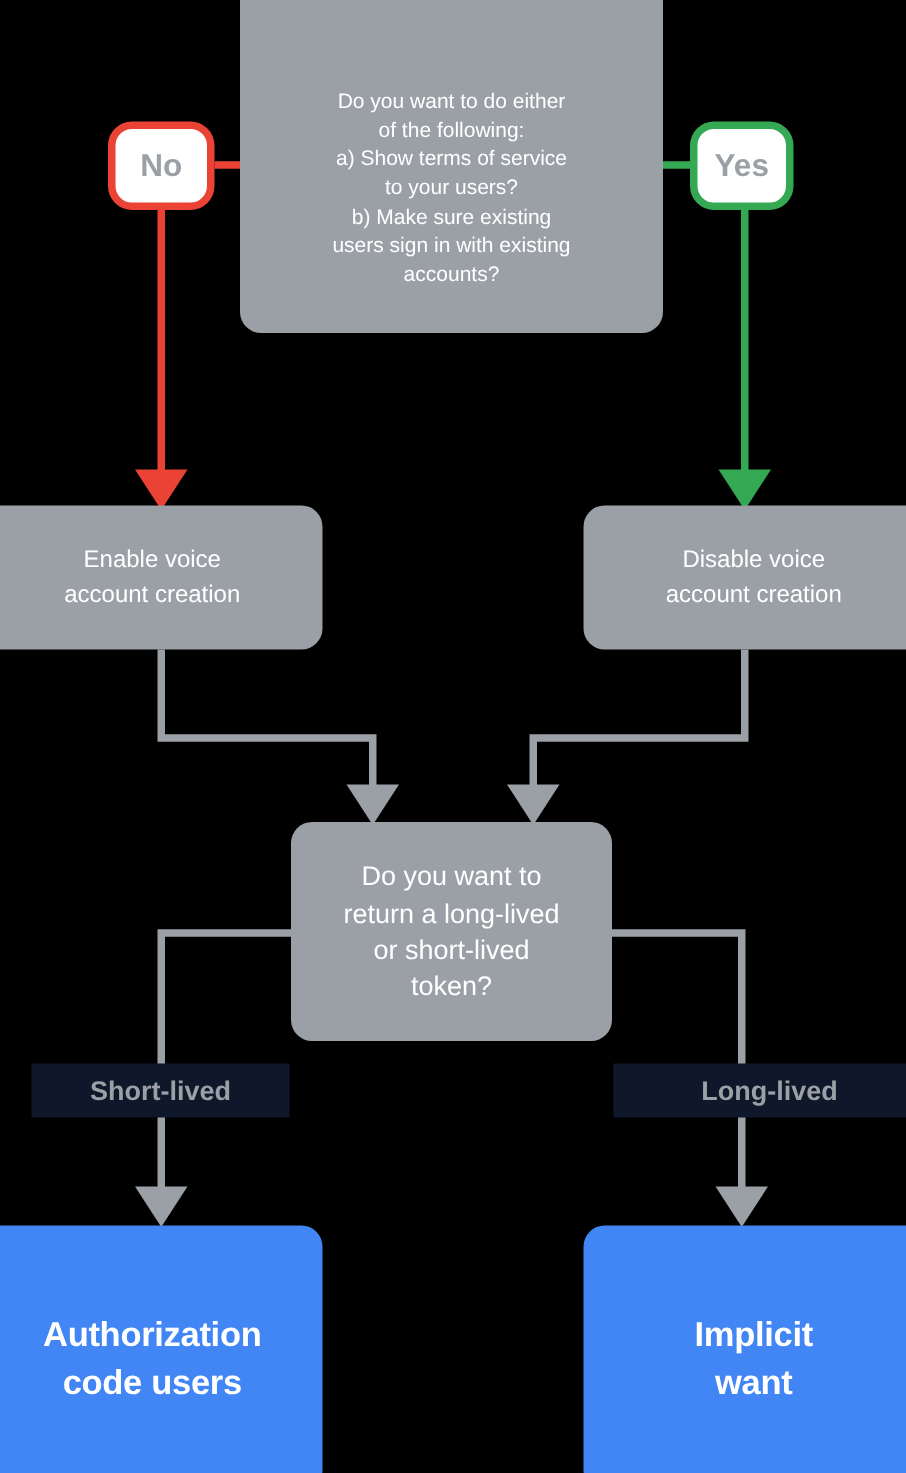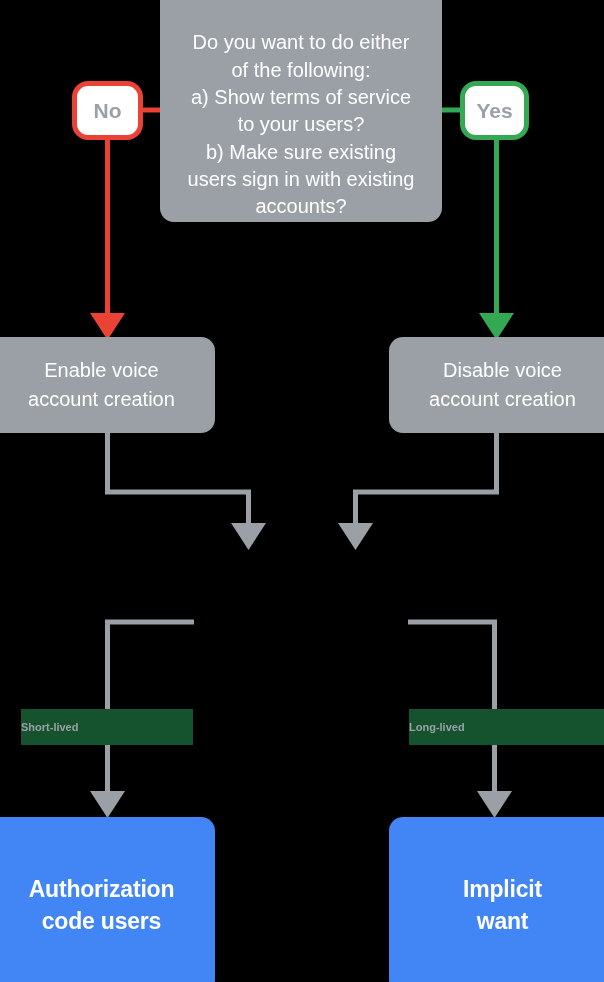--- a/index.html
+++ b/index.html
@@ -64,21 +64,21 @@
 
   
   #decision-terms {
     left: 160px;
     top: -4px;
     width: 282px;
     height: 226px;
     border-radius: 0 0 14px 14px;
   }
   #decision-terms .node-text {
-    font-size: 20px;
+    font-size: 14px;
     padding: 0 14px;
     line-height: 1.37;
     margin-top: 32px;
   }
 
   
   #enable-voice {
     left: -12px;
     top: 337px;
     width: 227px;
@@ -87,21 +87,21 @@
   }
   #disable-voice {
     left: 389px;
     top: 337px;
     width: 227px;
     height: 96px;
     border-radius: 14px 0 0 14px;
   }
   #enable-voice .node-text,
   #disable-voice .node-text {
-    font-size: 20px;
+    font-size: 16px;
     line-height: 1.45;
   }
 
   
   #decision-token {
     left: 194px;
     top: 548px;
     width: 214px;
     height: 146px;
   }
@@ -159,25 +159,26 @@
     top: 81px;
     width: 69px;
     height: 59px;
     border: 5px solid #34a853;
   }
 
   
   .edge-label {
     position: absolute;
     box-sizing: border-box;
-    background: #14532d;
+    background: #0f172a;
     display: flex;
     align-items: center;
+    justify-content: center;
     color: #9aa0a6;
-    font-size: 11px;
+    font-size: 18px;
     font-weight: bold;
     z-index: 3;
   }
   #label-short-lived {
     left: 21px;
     top: 709px;
     width: 172px;
     height: 36px;
   }
   #label-long-lived {
@@ -230,20 +231,26 @@
   <div class="node gray-box" id="enable-voice">
     <span class="node-text">Enable voice
 account creation</span>
   </div>
 
   <div class="node gray-box" id="disable-voice">
     <span class="node-text">Disable voice
 account creation</span>
   </div>
 
+  <div class="node gray-box" id="decision-token">
+    <span class="node-text">Do you want to
+return a long-lived
+or short-lived
+token?</span>
+  </div>
 
   <div class="node blue-box" id="authorization-code-flow">
     <span class="node-text">Authorization
 code users</span>
   </div>
 
   <div class="node blue-box" id="implicit-flow">
     <span class="node-text">Implicit
 want</span>
   </div>

